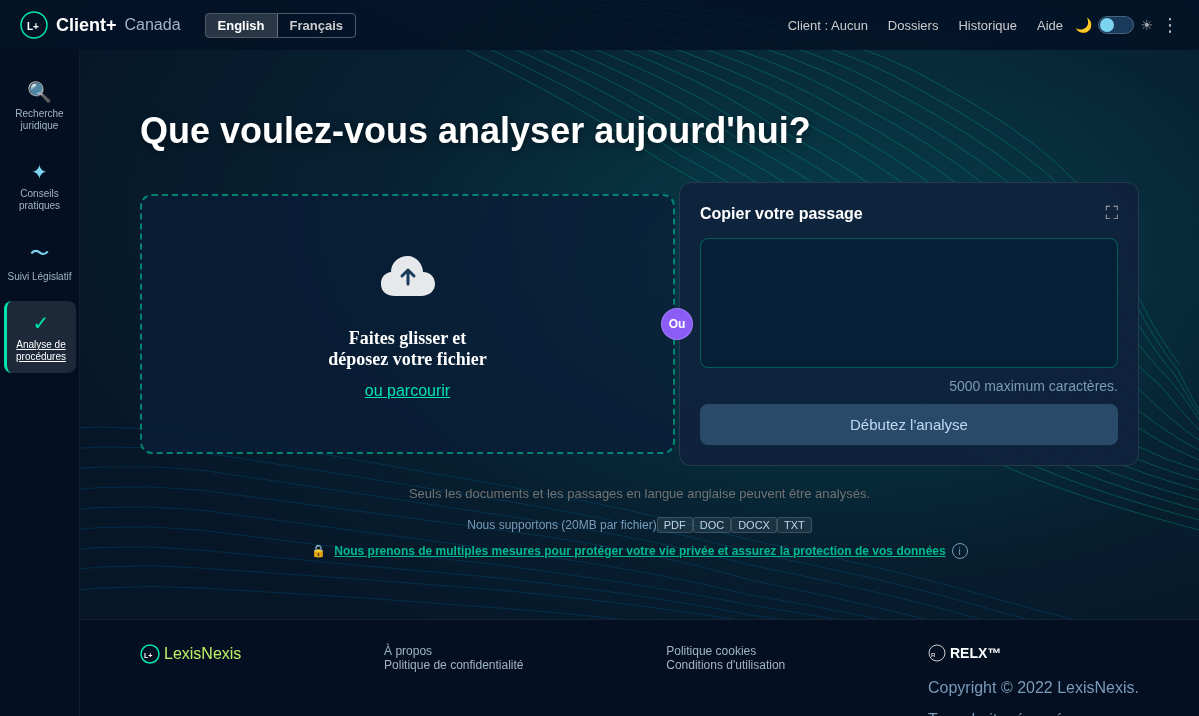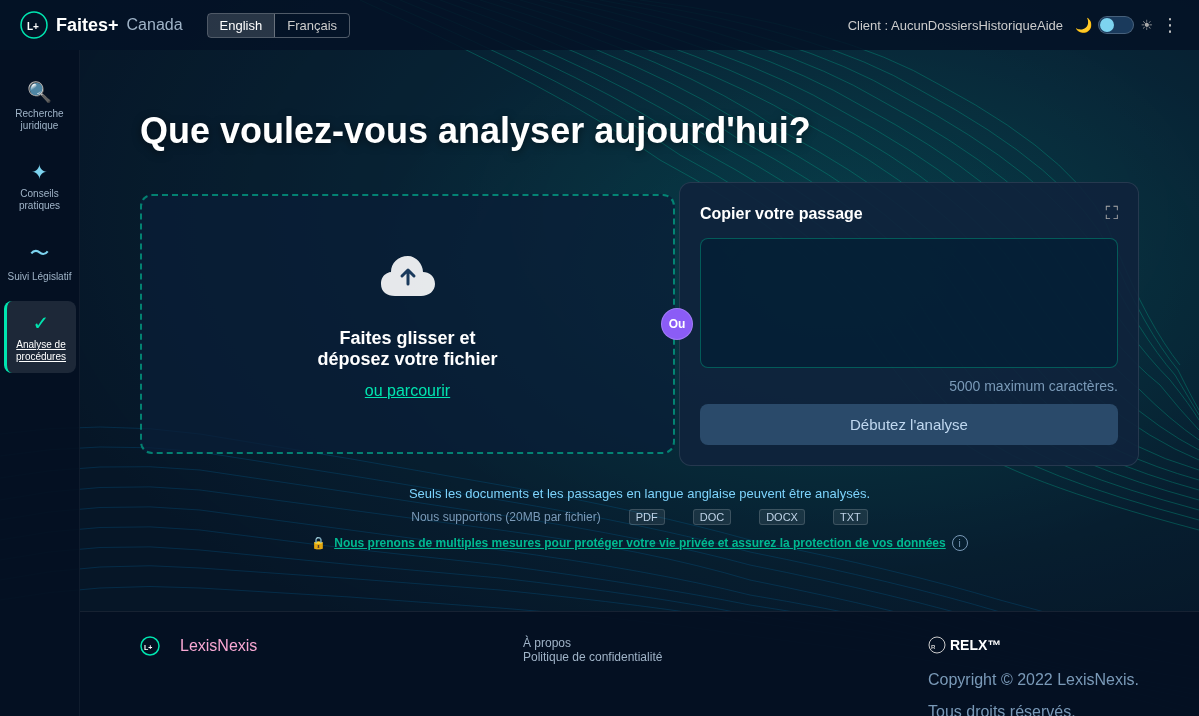--- a/index.html
+++ b/index.html
@@ -54,32 +54,34 @@
       overflow: hidden;
     }
     .lang-btn {
       padding: 4px 12px;
       font-size: 13px;
       cursor: pointer;
       background: transparent;
       border: none;
       color: #ccc;
       transition: background 0.2s;
+      font-weight: bold;
     }
     .lang-btn.active {
       background: rgba(255,255,255,0.15);
       color: #fff;
     }
     .lang-btn:first-child {
       border-right: 1px solid rgba(255,255,255,0.3);
     }
     .header-spacer { flex: 1; }
     .header-nav {
       display: flex;
       align-items: center;
+      gap: 20px;
       font-size: 13px;
       color: #ccc;
     }
     .header-nav a {
       color: #ccc;
       text-decoration: none;
       cursor: pointer;
     }
     .theme-toggle {
       display: flex;
@@ -203,20 +205,21 @@
       gap: 12px;
       cursor: pointer;
       transition: border-color 0.2s;
       padding: 40px;
     }
     .upload-title {
       font-size: 18px;
       font-weight: 700;
       color: #fff;
       text-align: center;
+      font-family: Liberation Serif, serif;
     }
     .upload-browse {
       color: #00e5b0;
       text-decoration: underline;
       cursor: pointer;
       font-size: 16px;
     }
 
     
     .or-divider {
@@ -300,30 +303,30 @@
 
     
     .info-bar {
       max-width: 1050px;
       text-align: center;
       margin-top: 20px;
       padding: 0 20px;
     }
     .info-lang-warning {
       font-size: 13px;
-      color: #7dd3fc;
-      margin-bottom: 8px;
+      color: #737373;
+      margin-bottom: 16px;
     }
     .supported-formats {
       font-size: 12px;
       color: #7a9ab8;
       display: flex;
       align-items: center;
       justify-content: center;
-      gap: 28px;
+      gap: 0;
     }
     .format-badge {
       background: rgba(255,255,255,0.08);
       border: 1px solid rgba(255,255,255,0.15);
       border-radius: 3px;
       padding: 1px 6px;
       font-size: 11px;
       color: #c0d4e8;
     }
     .privacy-bar {
@@ -361,23 +364,23 @@
       padding: 24px 60px;
       display: flex;
       align-items: flex-start;
       justify-content: space-between;
       border-top: 1px solid rgba(255,255,255,0.08);
       margin-top: 30px;
     }
     .footer-logo {
       display: flex;
       align-items: center;
-      gap: 20px;
+      gap: 4px;
       font-size: 16px;
-      color: #f9a8d4;
+      color: #bef264;
       font-weight: 500;
     }
     .footer-links {
       display: flex;
       flex-direction: column;
     }
     .footer-links a {
       font-size: 12px;
       color: #a0b4c8;
       text-decoration: none;
@@ -459,21 +462,21 @@
     </g>
   </svg>
 </div>
 
 <header class="header">
   <div class="header-logo">
     <svg class="logo-icon" viewBox="0 0 28 28">
       <circle cx="14" cy="14" r="13" fill="none" stroke="#00e5b0" stroke-width="1.5"></circle>
       <text x="7" y="19" fill="#fff" font-size="10" font-weight="bold">L+</text>
     </svg>
-    <span>Faites+</span>
+    <span>Client+</span>
     <span style="font-size:16px; color:#a0b4c8; font-weight:400;">Canada</span>
   </div>
 
   <div class="lang-switcher" style="margin-left:8px;">
     <button class="lang-btn active">English</button>
     <button class="lang-btn">Français</button>
   </div>
 
   <div class="header-spacer"></div>
 
@@ -572,20 +575,24 @@
         <text x="4" y="14" fill="#fff" font-size="7" font-weight="bold">L+</text>
       </svg>
       <span>LexisNexis</span>
     </div>
 
     <div class="footer-links">
       <a>À propos</a>
       <a>Politique de confidentialité</a>
     </div>
 
+    <div class="footer-links">
+      <a>Politique cookies</a>
+      <a>Conditions d'utilisation</a>
+    </div>
 
     <div class="footer-copyright">
       <div class="relx-logo">
         <svg width="18" height="18" viewBox="0 0 18 18">
           <circle cx="9" cy="9" r="8" fill="none" stroke="#ccc" stroke-width="1"></circle>
           <text x="3" y="13" fill="#ccc" font-size="6" font-weight="bold">R</text>
         </svg>
         <span>RELX™</span>
       </div>
       <div class="footer-copyright-text">Copyright © 2022 LexisNexis.</div>

